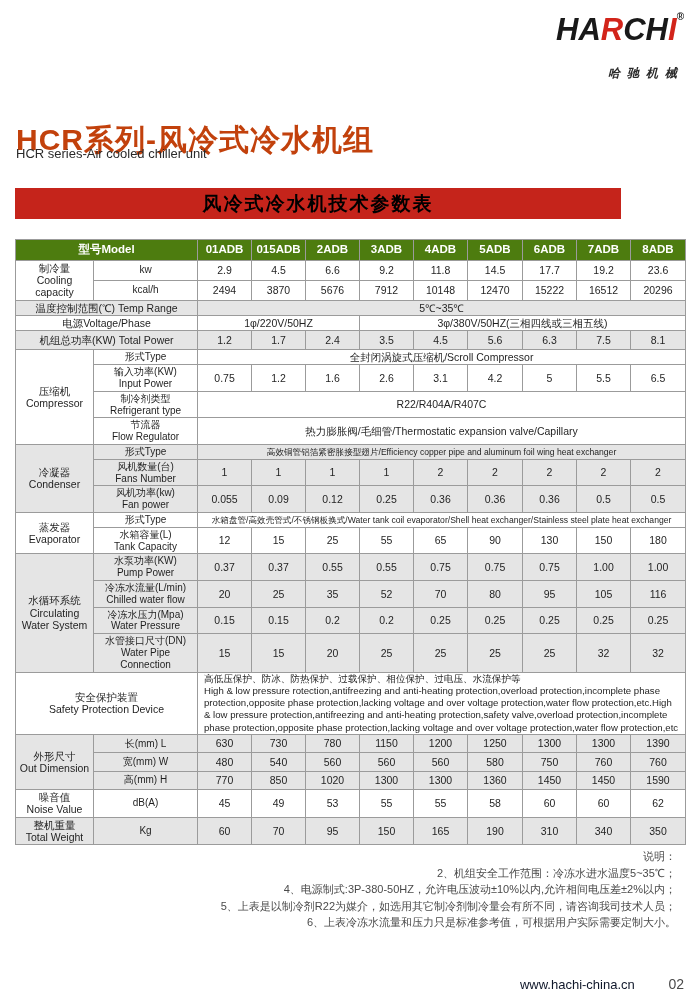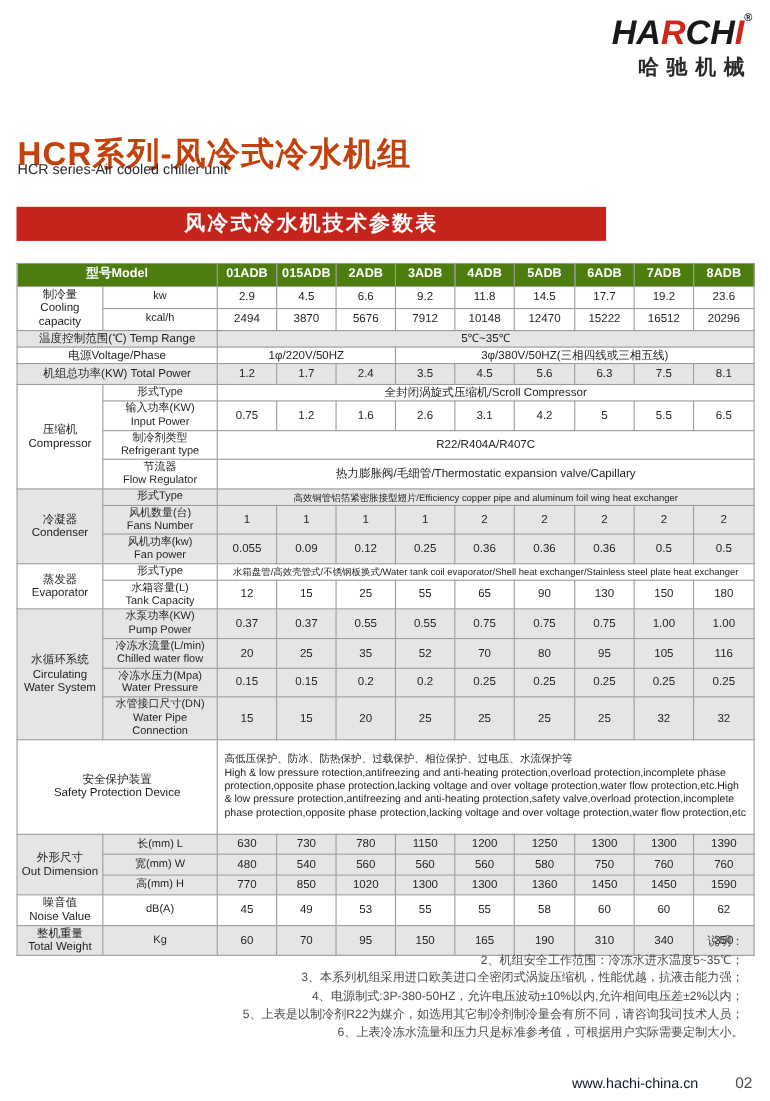--- a/index.html
+++ b/index.html
@@ -6,43 +6,43 @@
   html,body { margin:0; padding:0; }
   body {
     width:700px; height:1001px; position:relative; background:#ffffff;
     font-family:"Liberation Sans", sans-serif; color:#222; overflow:hidden;
   }
   
   .logo { position:absolute; top:14px; right:16px; text-align:right; }
   .logo-word { font-size:31px; font-weight:bold; font-style:italic; letter-spacing:0px; color:#191919; line-height:1; white-space:nowrap; }
   .logo-word .red { color:#d2241a; }
   .logo-reg { font-size:10px; font-style:normal; vertical-align:top; position:relative; top:-2px; color:#191919; }
-  .logo-sub { font-size:19px; font-weight:bold; letter-spacing:7px; color:#2a2a2a; margin-top:3px; white-space:nowrap; }
+  .logo-sub { font-size:12px; font-weight:bold; font-style:italic; letter-spacing:7px; color:#2a2a2a; margin-top:20px; white-space:nowrap; }
   
   .title-zh { position:absolute; left:16px; top:100px; font-size:30px; font-weight:bold; color:#c2410c; letter-spacing:1px; }
   .title-en { position:absolute; left:16px; top:146px; font-size:13px; color:#2a2a2a; }
   
-  .banner { position:absolute; left:15px; top:188px; width:536px; height:31px; background:#c5241b;
-    color:#ffffff; font-size:19px; font-weight:bold; text-align:center; line-height:31px; letter-spacing:2px; }
+  .banner { position:absolute; left:15px; top:188px; width:606px; height:31px; background:#c5241b;
+    color:#000000; font-size:19px; font-weight:bold; text-align:center; line-height:31px; letter-spacing:2px; }
   
   .spec-wrap { position:absolute; left:15px; top:239px; width:670px; }
   table.spec { width:670px; border-collapse:collapse; table-layout:fixed; }
   .spec th, .spec td {
     border:1px solid #9b9b9b; padding:1px 2px; text-align:center; vertical-align:middle;
     font-size:10.5px; line-height:1.18; white-space:pre-line; word-wrap:break-word; color:#1f1f1f;
   }
   .spec thead th { background:#4d7c0f; color:#ffffff; font-size:11.5px; font-weight:bold; padding:3px 1px; }
   .spec tr.shade td { background:#e5e5e5; }
   .spec td.group { font-size:10.5px; }
   .spec td.sub { font-size:10px; }
   .spec td.label2 { font-size:10.5px; }
   .spec td.val { font-size:10.5px; padding:2.5px 2px; }
   .spec td.desc { font-size:10.5px; }
   .spec td.desc-sm { font-size:8.6px; white-space:normal; }
-  .spec td.safety { text-align:left; font-size:9.6px; line-height:1.28; padding:12px 6px; white-space:pre-line; }
+  .spec td.safety { text-align:left; font-size:9.6px; line-height:1.28; padding:0 6px; white-space:pre-line; }
   
   .notes { position:absolute; left:16px; top:848px; width:660px; font-size:11px; color:#4a4a4a; line-height:1.5;text-align:right; }
   .notes div { white-space:nowrap; }
   
   .footer { position:absolute; right:16px; bottom:9px; font-size:13px; white-space:nowrap; }
   .footer-url { color:#0f172a; text-decoration:none; }
   .footer-page { color:#4a4a4a; font-size:14px; margin-left:30px; }
 </style>
 </head>
 <body>
@@ -341,21 +341,20 @@
           <td class="val">340</td>
           <td class="val">350</td>
         </tr>
       </tbody>
     </table>
 </div>
 
 <div class="notes">
   <div>说明：</div>
   <div>2、机组安全工作范围：冷冻水进水温度5~35℃；</div>
-  <div>3、本系列机组采用进口欧美进口全密闭式涡旋压缩机，性能优越，抗液击能力强；</div>
   <div>4、电源制式:3P-380-50HZ，允许电压波动±10%以内,允许相间电压差±2%以内；</div>
   <div>5、上表是以制冷剂R22为媒介，如选用其它制冷剂制冷量会有所不同，请咨询我司技术人员；</div>
   <div>6、上表冷冻水流量和压力只是标准参考值，可根据用户实际需要定制大小。</div>
 </div>
 
 <div class="footer">
   <a class="footer-url" href="#">www.hachi-china.cn</a>
   <span class="footer-page">02</span>
 </div>
 

